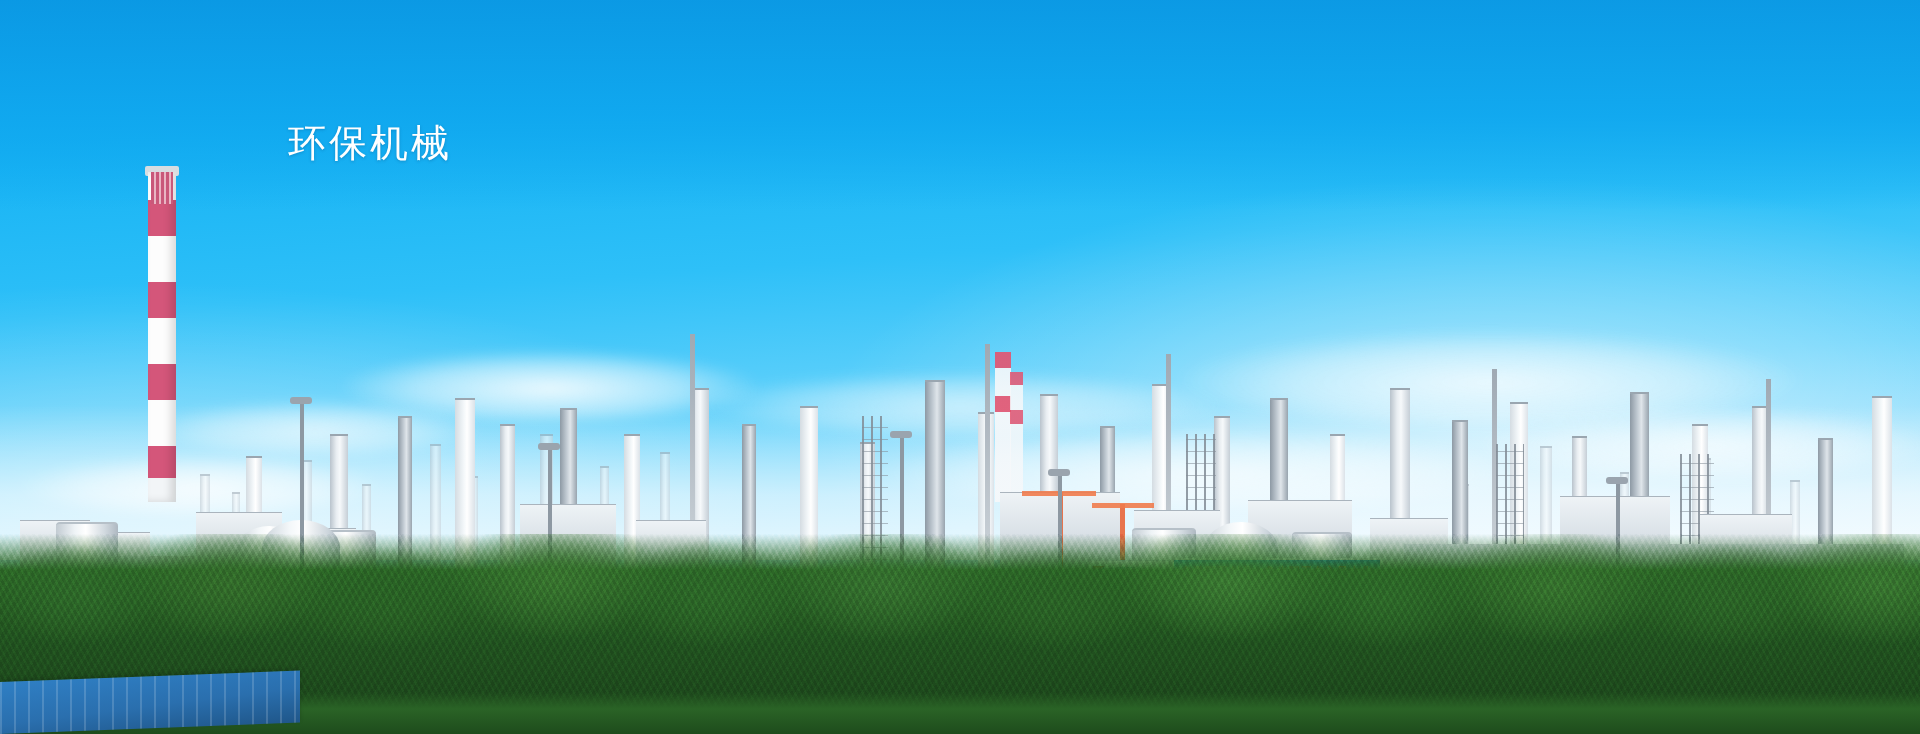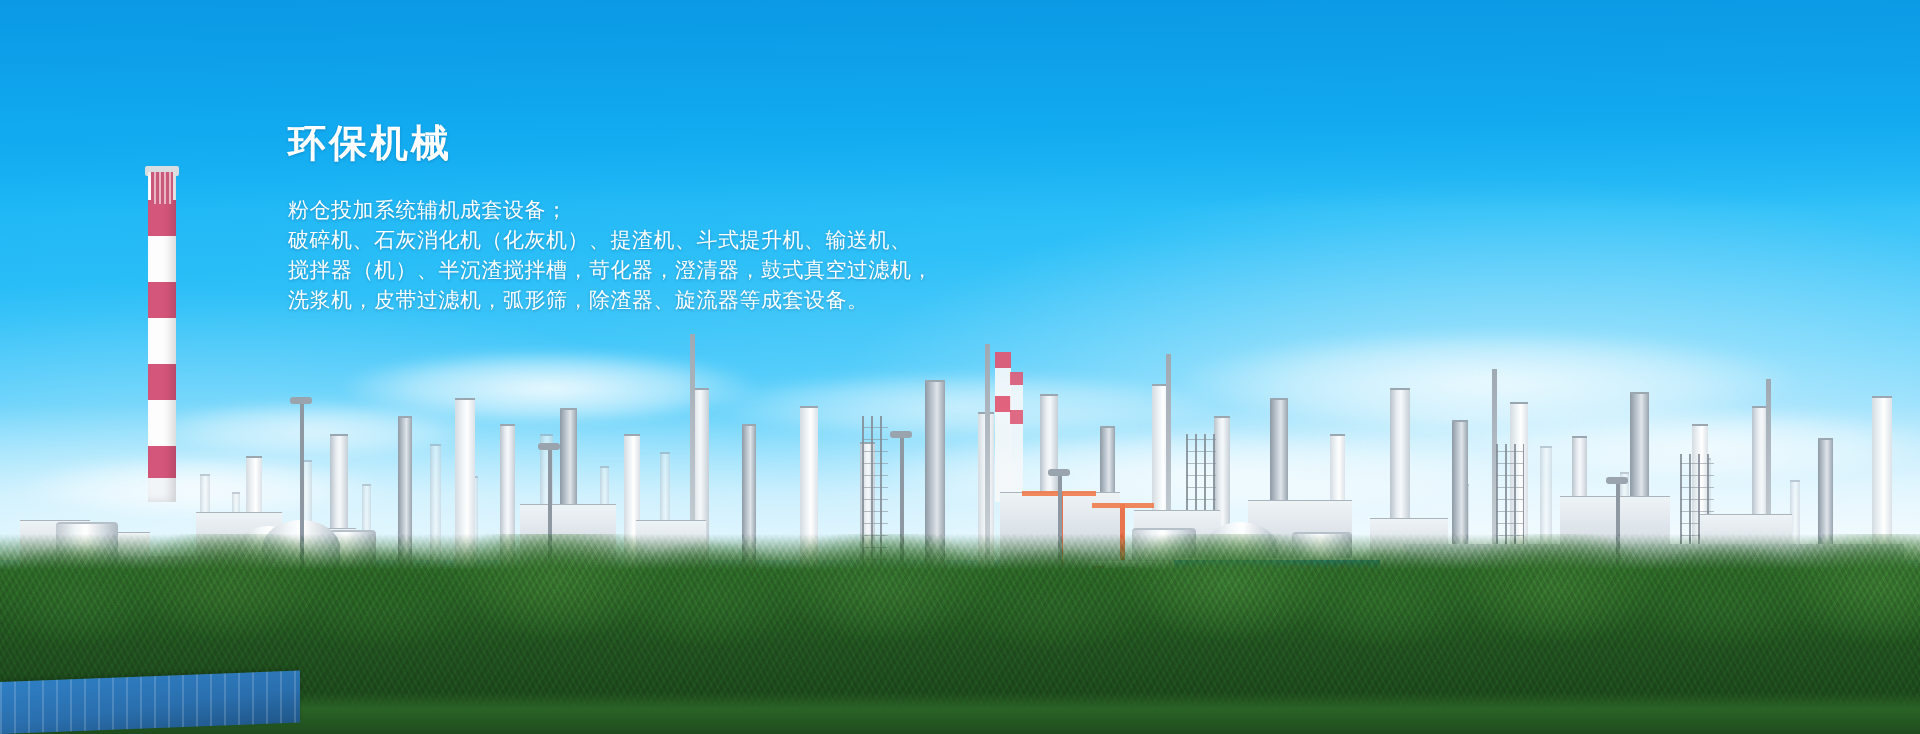--- a/index.html
+++ b/index.html
@@ -210,21 +210,21 @@
   .headline {
     font-size:58px; line-height:1.04; font-weight:bold; letter-spacing:2px;
     color:#e2231a;
     -webkit-text-stroke:7px #ffffff;
     paint-order:stroke fill;
     text-shadow:0 2px 2px rgba(0,0,0,.10);
     white-space:nowrap;
   }
   .subhead {
     margin-top:22px;
-    font-size:38px; font-weight:bold; color:#ffffff; letter-spacing:3px;
+    font-size:38px; font-weight:normal; color:#ffffff; letter-spacing:3px;
     text-shadow:0 1px 3px rgba(0,60,110,.30);
   }
   .bodytext { margin-top:26px; }
   .bodyline {
     font-size:21px; line-height:30px; color:#ffffff; letter-spacing:.5px;
     text-shadow:0 1px 3px rgba(0,60,110,.35);
     white-space:nowrap;
   }
 </style>
 </head>
@@ -377,21 +377,15 @@
 
   <div class="treeline"></div>
   <div class="treeline-noise"></div>
   <div class="grass"></div>
 
   <div class="roof"></div>
   <div class="roof-ribs"></div>
 
   <div class="copy">
     <div class="subhead">环保机械</div>
-    <div class="bodytext">
-      <div class="bodyline">粉仓投加系统辅机成套设备；</div>
-      <div class="bodyline">破碎机、石灰消化机（化灰机）、提渣机、斗式提升机、输送机、</div>
-      <div class="bodyline">搅拌器（机）、半沉渣搅拌槽，苛化器，澄清器，鼓式真空过滤机，</div>
-      <div class="bodyline">洗浆机，皮带过滤机，弧形筛，除渣器、旋流器等成套设备。</div>
-    </div>
   </div>
 
 </div>
 
 </body></html>

